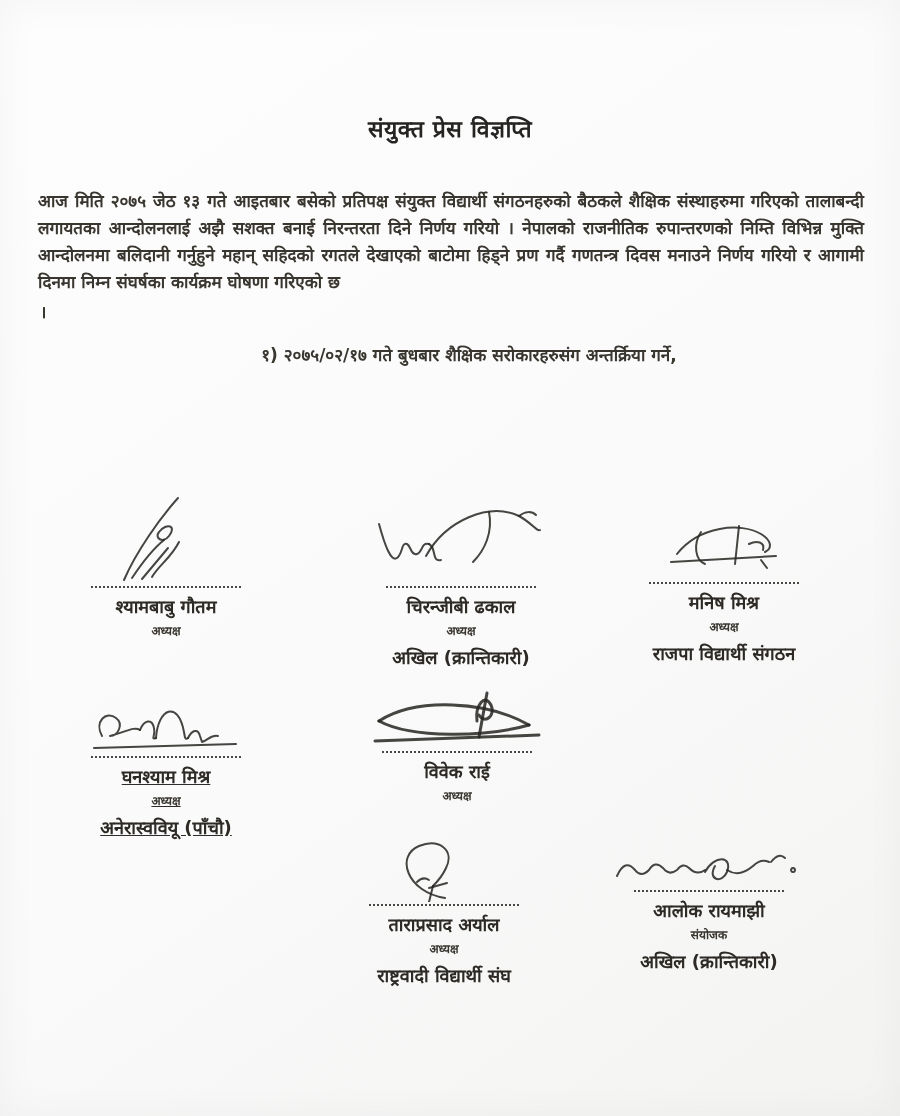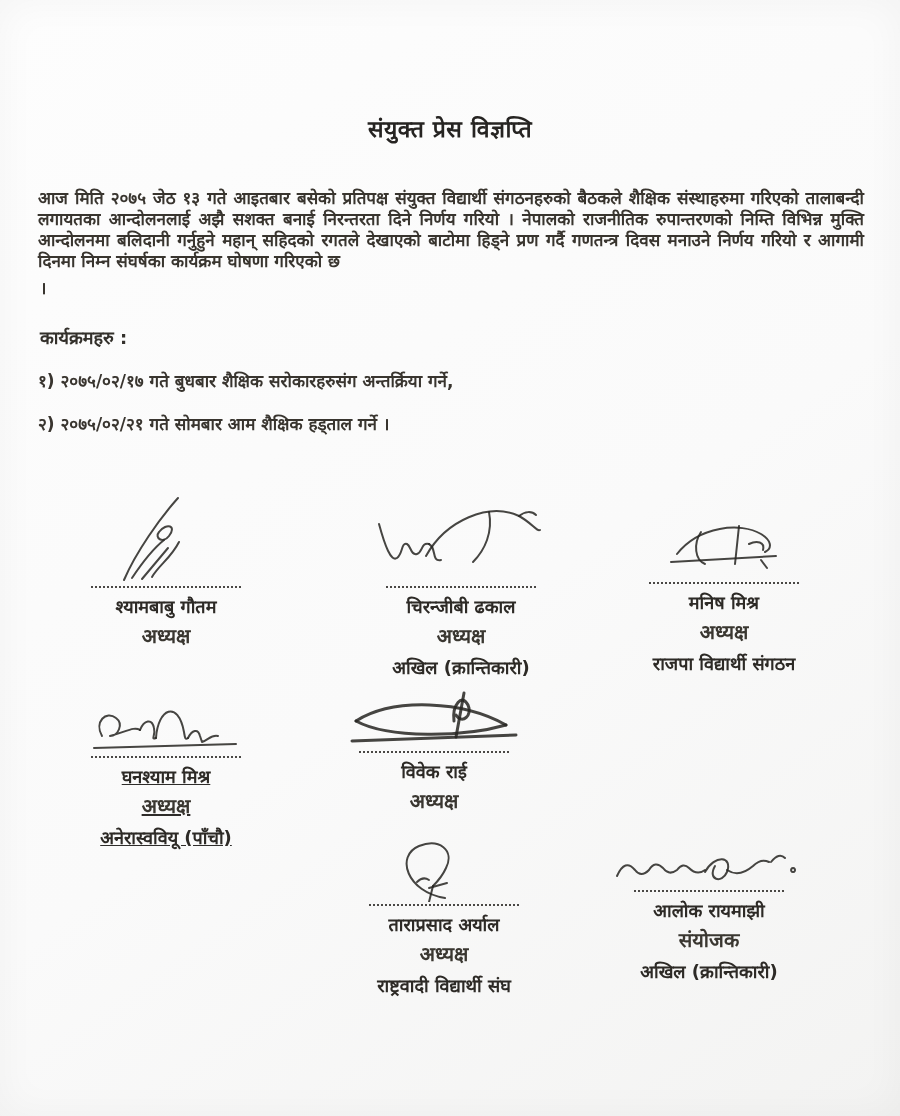--- a/index.html
+++ b/index.html
@@ -17,21 +17,21 @@
     padding-top:112px;
     text-align:center;
     font-size:23px;
     font-weight:700;
     letter-spacing:0.5px;
     color:#262422;
   }
   .body-text{
     margin:44px 36px 0 38px;
     font-size:17px;
-    line-height:21px;
+    line-height:27px;
     text-align:justify;
     font-weight:600;
     color:#39352f;
   }
   .body-text .para{ text-indent:56px; display:inline;}
   .end-mark{
     margin:4px 36px 0 40px;
     font-size:17px;
     font-weight:600;
     color:#39352f;
@@ -40,54 +40,53 @@
     margin:26px 0 0 40px;
     font-size:18px;
     font-weight:700;
     color:#33302b;
   }
   .program-item{
     margin:20px 0 0 38px;
     font-size:17px;
     font-weight:600;
     color:#39352f;
+    text-align:center;
   }
   .sig-block{
     position:absolute;
     display:flex;
     flex-direction:column;
     align-items:center;
   }
   .sig-scribble{display:block;}
   .sig-scribble path{fill:none;stroke:#262421;stroke-width:2;stroke-linecap:round;stroke-linejoin:round;opacity:.85;}
   .sig-scribble.bold path{stroke-width:3;}
   .dotted-line{
     width:150px;
     border-bottom:2px dotted #4a4845;
     margin:2px 0 6px 0;
   }
   .sig-name{font-size:18px;font-weight:700;color:#2d2a26;}
-  .sig-title{font-size:20px;font-weight:600;margin-top:4px;color:#3a3731;}
+  .sig-title{font-size:12px;font-weight:600;margin-top:4px;color:#3a3731;}
   .sig-org{font-size:18px;font-weight:700;margin-top:6px;color:#2d2a26;}
 </style>
 </head>
 <body>
 
 <div class="page">
 
   <div class="doc-title">संयुक्त प्रेस विज्ञप्ति</div>
 
   <div class="body-text">
     <span class="para">आज मिति २०७५ जेठ १३ गते आइतबार बसेको प्रतिपक्ष संयुक्त विद्यार्थी संगठनहरुको बैठकले शैक्षिक संस्थाहरुमा गरिएको तालाबन्दी लगायतका आन्दोलनलाई अझै सशक्त बनाई निरन्तरता दिने निर्णय गरियो । नेपालको राजनीतिक रुपान्तरणको निम्ति विभिन्न मुक्ति आन्दोलनमा बलिदानी गर्नुहुने महान् सहिदको रगतले देखाएको बाटोमा हिड्ने प्रण गर्दै गणतन्त्र दिवस मनाउने निर्णय गरियो र आगामी दिनमा निम्न संघर्षका कार्यक्रम घोषणा गरिएको छ</span>
   </div>
   <div class="end-mark">।</div>
 
-  <div class="programs-heading">कार्यक्रमहरु :</div>
   <div class="program-item">१) २०७५/०२/१७ गते बुधबार शैक्षिक सरोकारहरुसंग अन्तर्क्रिया गर्ने,</div>
-  <div class="program-item">२) २०७५/०२/२१ गते सोमबार आम शैक्षिक हड्ताल गर्ने ।</div>
 
   <div class="sig-block" style="top:492px;left:35px;width:262px;">
     <svg class="sig-scribble" width="140" height="92" viewBox="0 0 140 92">
       <path d="M28,88 C40,60 64,26 82,6"></path>
       <path d="M36,86 C48,68 58,56 68,48"></path>
       <path d="M46,87 L72,56"></path>
       <path d="M56,85 C63,73 75,66 83,50"></path>
       <path d="M63,40 c8,-10 18,-6 10,4 c-6,8 -15,2 -10,-4"></path>
     </svg>
     <div class="dotted-line"></div>
@@ -131,21 +130,21 @@
       <path d="M70,50 c2,-30 22,-38 28,-6 c1,6 1,8 4,6"></path>
       <path d="M102,50 c4,-8 10,-10 12,-2 l2,6 c6,-2 10,-8 16,-6"></path>
       <path d="M8,60 L150,56"></path>
     </svg>
     <div class="dotted-line"></div>
     <div class="sig-name">घनश्याम मिश्र</div>
     <div class="sig-title">अध्यक्ष</div>
     <div class="sig-org">अनेरास्ववियू (पाँचौ)</div>
   </div>
 
-  <div class="sig-block" style="top:685px;left:293px;width:282px;">
+  <div class="sig-block" style="top:685px;left:316px;width:282px;">
     <svg class="sig-scribble bold" width="180" height="64" viewBox="0 0 180 64">
       <path d="M12,36 C50,12 120,16 162,40"></path>
       <path d="M162,40 C120,52 45,54 12,36"></path>
       <path d="M110,36 c-2,-16 8,-28 14,-16 c5,10 -6,20 -12,10"></path>
       <path d="M120,8 L112,52"></path>
       <path d="M8,56 L172,50"></path>
     </svg>
     <div class="dotted-line"></div>
     <div class="sig-name">विवेक राई</div>
     <div class="sig-title">अध्यक्ष</div>

